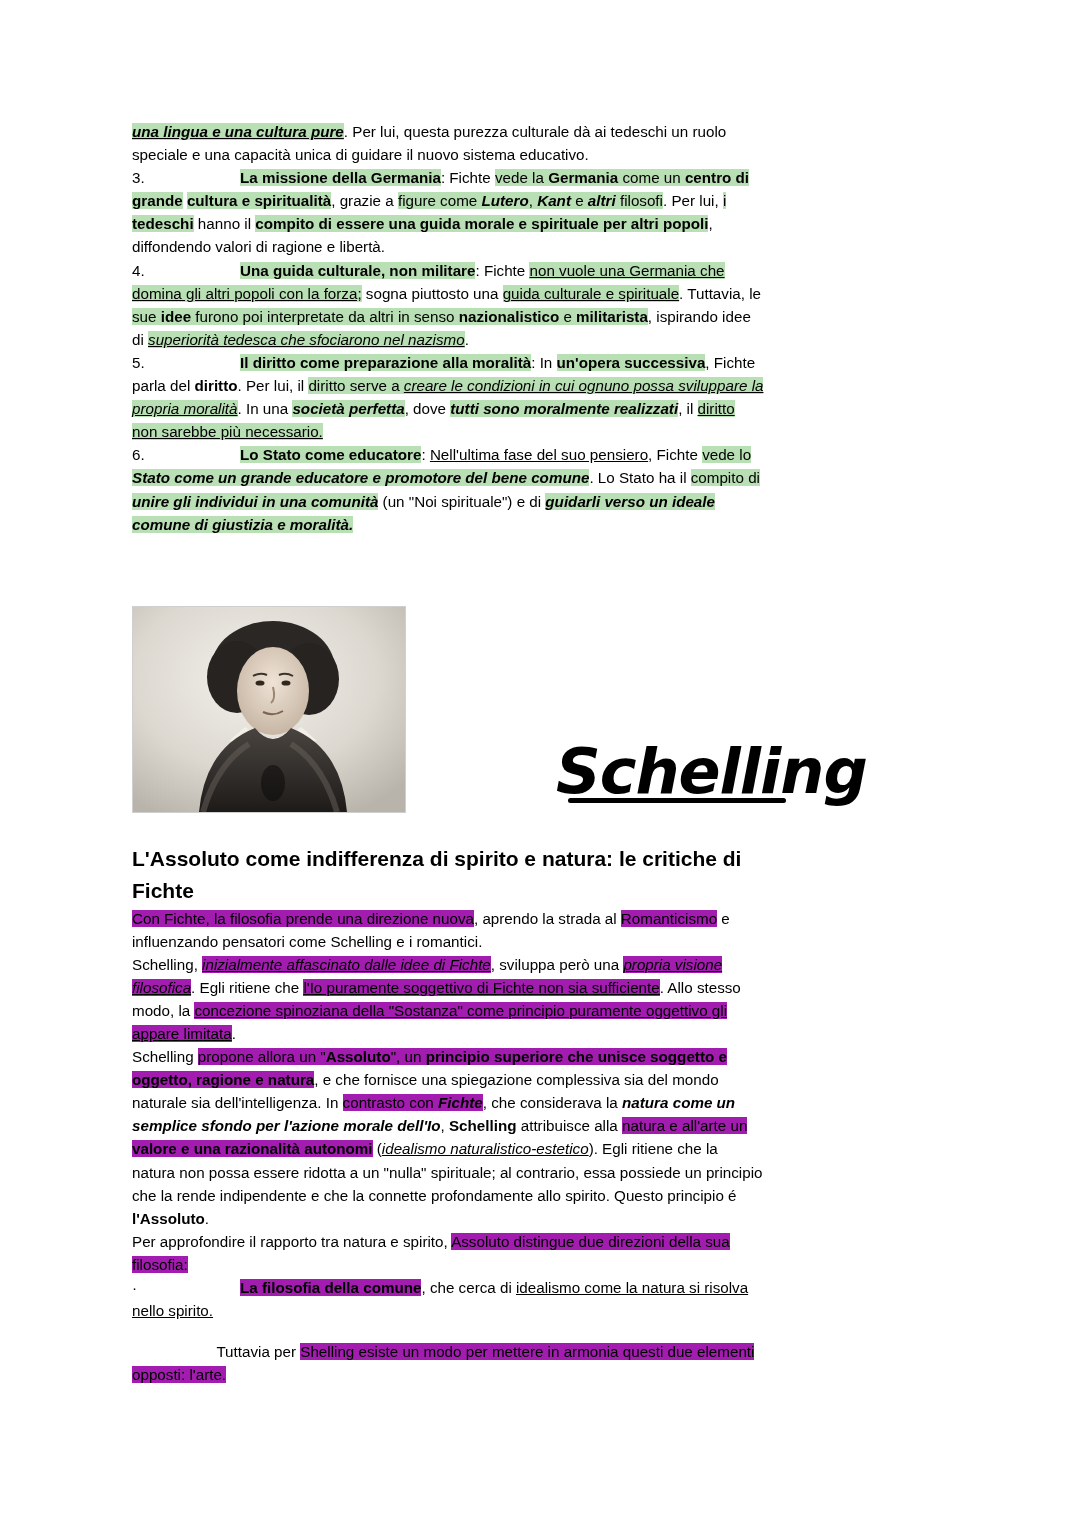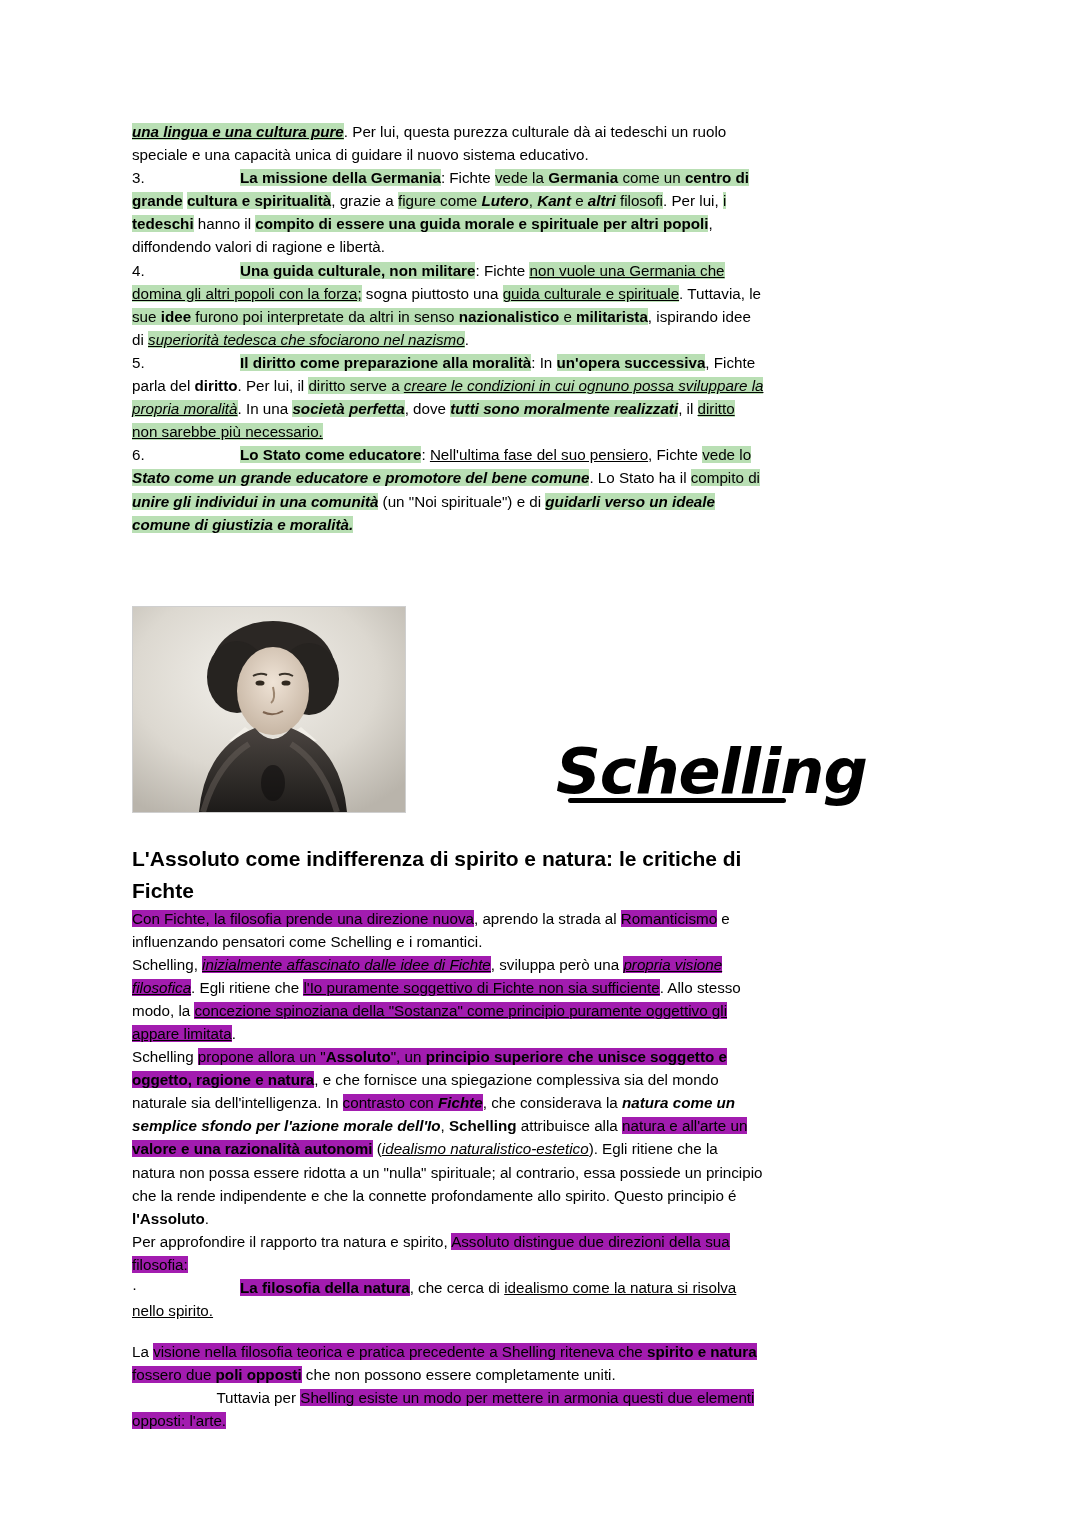--- a/index.html
+++ b/index.html
@@ -164,25 +164,24 @@
   <h3 class="section">L'Assoluto come indifferenza di spirito e natura: le critiche di Fichte</h3>
 
   <div class="body-block">
     <p><span class="hl-b">Con Fichte, la filosofia prende una direzione nuova</span>, aprendo la strada al <span class="hl-b">Romanticismo</span> e influenzando pensatori come Schelling e i romantici.</p>
     <p>Schelling, <span class="hl-b i u">inizialmente affascinato dalle idee di Fichte</span>, sviluppa però una <span class="hl-b i u">propria visione filosofica</span>. Egli ritiene che <span class="hl-b u">l'Io puramente soggettivo di Fichte non sia sufficiente</span>. Allo stesso modo, la <span class="hl-b u">concezione spinoziana della "Sostanza" come principio puramente oggettivo gli appare limitata</span>.</p>
     <p>Schelling <span class="hl-b">propone allora un "<b>Assoluto</b>", un <b>principio superiore che unisce soggetto e oggetto, ragione e natura</b></span>, e che fornisce una spiegazione complessiva sia del mondo naturale sia dell'intelligenza. In <span class="hl-b">contrasto con <b><i>Fichte</i></b></span>, che considerava la <b><i>natura come un semplice sfondo per l'azione morale dell'Io</i></b>, <b>Schelling</b> attribuisce alla <span class="hl-b">natura e all'arte un <b>valore e una razionalità autonomi</b></span> (<i class="u">idealismo naturalistico-estetico</i>). Egli ritiene che la natura non possa essere ridotta a un "nulla" spirituale; al contrario, essa possiede un principio che la rende indipendente e che la connette profondamente allo spirito. Questo principio é <b>l'Assoluto</b>.</p>
     <p>Per approfondire il rapporto tra natura e spirito, <span class="hl-b">Assoluto distingue due direzioni della sua filosofia:</span></p>
   </div>
 
   <div class="para">
-    <span class="bullet-dot">·</span><span class="b hl-b">La filosofia della natura</span><span>, che cerca di <span class="u">idealismo come la natura si risolva nello spirito.</span></span>
+    <span class="bullet-dot">·</span><span class="b hl-b">La filosofia della comune</span><span>, che cerca di <span class="u">idealismo come la natura si risolva nello spirito.</span></span>
   </div>
 
 
   <div class="spacer-sm"></div>
 
 
   <div class="body-block">
-    <p>La <span class="hl-b">visione nella filosofia teorica e pratica precedente a Shelling  riteneva che <b>spirito e natura</b> fossero due <b>poli opposti</b></span> che non possono essere completamente uniti.</p>
     <p>&nbsp;&nbsp;&nbsp;&nbsp;&nbsp;&nbsp;&nbsp;&nbsp;&nbsp;&nbsp;&nbsp;&nbsp;&nbsp;&nbsp;&nbsp;&nbsp;&nbsp;&nbsp;&nbsp;&nbsp;Tuttavia per <span class="hl-b">Shelling esiste un modo per mettere in armonia questi due elementi opposti: l'arte.</span></p>
   </div>
 
 </div>
 
 </body></html>

